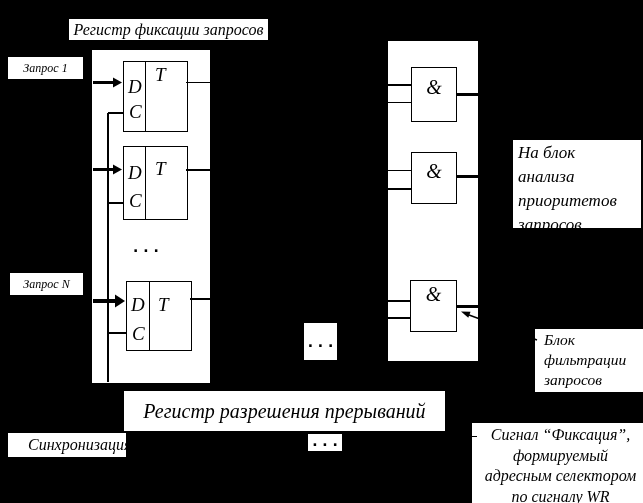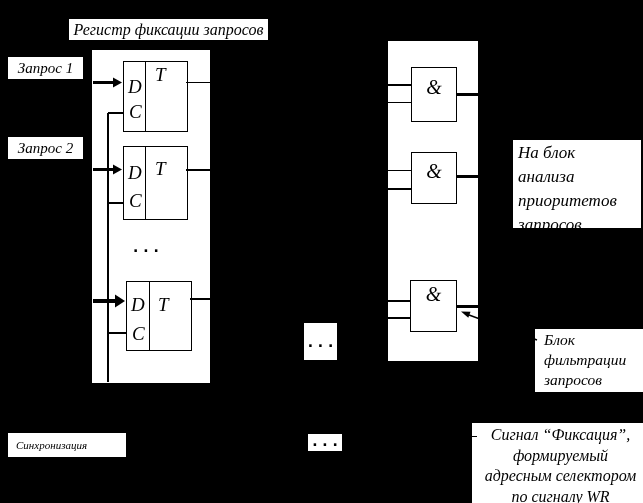--- a/index.html
+++ b/index.html
@@ -9,21 +9,21 @@
   }
   .panel{position:absolute;background:#ffffff;color:#000;}
   .bordered{border:1px solid #000;}
   .it{font-style:italic;}
   .center{text-align:center;}
   .pre{white-space:pre-line;}
 
   
   #title-box{left:68px;top:5px;width:199px;height:21px;line-height:21px;font-size:16px;}
   
-  .req{width:75px;height:22px;line-height:22px;font-size:15px;}
+  .req{width:75px;height:22px;line-height:22px;font-size:12px;}
   #req1{left:8px;top:44px;}
   #req2{left:8px;top:124px;}
   #reqN{left:10px;top:260px;width:73px;}
   
   #fix-rect{left:92px;top:37px;width:118px;height:333px;}
   #filter-rect{left:388px;top:28px;width:90px;height:320px;}
   
   .ff{background:#fff;border:1px solid #000;position:absolute;}
   #ff1{left:123px;top:48px;width:63px;height:69px;}
   #ff2{left:123px;top:133px;width:63px;height:72px;}
@@ -39,42 +39,42 @@
   #gate1{left:411px;top:54px;width:44px;height:53px;}
   #gate2{left:411px;top:139px;width:44px;height:50px;}
   #gate3{left:410px;top:267px;width:45px;height:50px;}
   .gate .amp{display:block;font-style:italic;font-size:20px;line-height:22px;}
   #gate1 .amp{margin-top:8px;} #gate2 .amp{margin-top:7px;} #gate3 .amp{margin-top:2px;}
   
   #priority-box{left:512px;top:126px;width:123px;height:87px;font-size:17px;line-height:24px;padding:1px 0 0 5px;}
   #filter-note{left:535px;top:316px;width:100px;height:62px;font-size:15.5px;line-height:20px;padding:1px 8px 0 9px;}
   #enable-box{left:124px;top:378px;width:321px;height:40px;line-height:40px;font-size:20px;}
   #bus-box{left:192px;top:453px;width:230px;height:29px;line-height:29px;font-size:16px;}
-  #sync-box{left:8px;top:420px;width:118px;height:24px;line-height:24px;font-size:11px;padding-left:8px;box-sizing:border-box;}
+  #sync-box{left:8px;top:420px;width:118px;height:24px;line-height:24px;font-size:16px;padding-left:20px;box-sizing:border-box;}
   #signal-box{left:472px;top:410px;width:171px;height:89px;font-size:16px;line-height:20.5px;padding:2px 0 0 6px;box-sizing:border-box;text-align:center;}
   
   .dots{font-family:"DejaVu Sans",sans-serif;font-weight:bold;font-size:14px;letter-spacing:0;}
   #ff-dots{position:absolute;left:133px;top:226px;width:40px;height:16px;line-height:16px;color:#000;}
   #mid-dots{left:304px;top:310px;width:33px;height:37px;box-sizing:border-box;padding-top:11px;text-align:center;}
   #enable-dots{left:308px;top:421px;width:34px;height:17px;line-height:15px;text-align:center;}
   
   #wires{position:absolute;left:0;top:0;z-index:6;pointer-events:none;}
 </style>
 </head>
 <body>
 
 <div id="canvas">
 
   <div class="panel" id="fix-rect"></div>
   <div class="panel" id="filter-rect"></div>
 
   <div class="panel bordered it center" id="title-box">Регистр фиксации запросов</div>
 
   <div class="panel it center req" id="req1">Запрос 1</div>
-  <div class="panel it center req" id="req2">Запрос 2</div>
+  <div class="panel it center req" id="reqN">Запрос N</div>
 
   <div class="ff" id="ff1">
     <div class="dcell"></div>
     <span class="lbl d">D</span>
     <span class="lbl c">C</span>
     <span class="lbl t">T</span>
   </div>
   <div class="ff" id="ff2">
     <div class="dcell"></div>
     <span class="lbl d">D</span>
@@ -102,20 +102,21 @@
   <div class="panel bordered it pre" id="priority-box">На блок
 анализа
 приоритетов
 запросов</div>
   <div class="panel it pre" id="filter-note">Блок
 фильтрации
 запросов</div>
 
   <div class="panel dots" id="mid-dots">. . .</div>
 
+  <div class="panel it center" id="enable-box">Регистр разрешения прерываний</div>
   <div class="panel dots" id="enable-dots">. . .</div>
   <div class="panel it" id="sync-box">Синхронизация</div>
   <div class="panel it pre" id="signal-box">Сигнал “Фиксация”,
 формируемый
 адресным селектором
 по сигналу WR</div>
 
   <svg id="wires" width="643" height="503">
     <g stroke="#000000" fill="none" shape-rendering="crispEdges">
 

